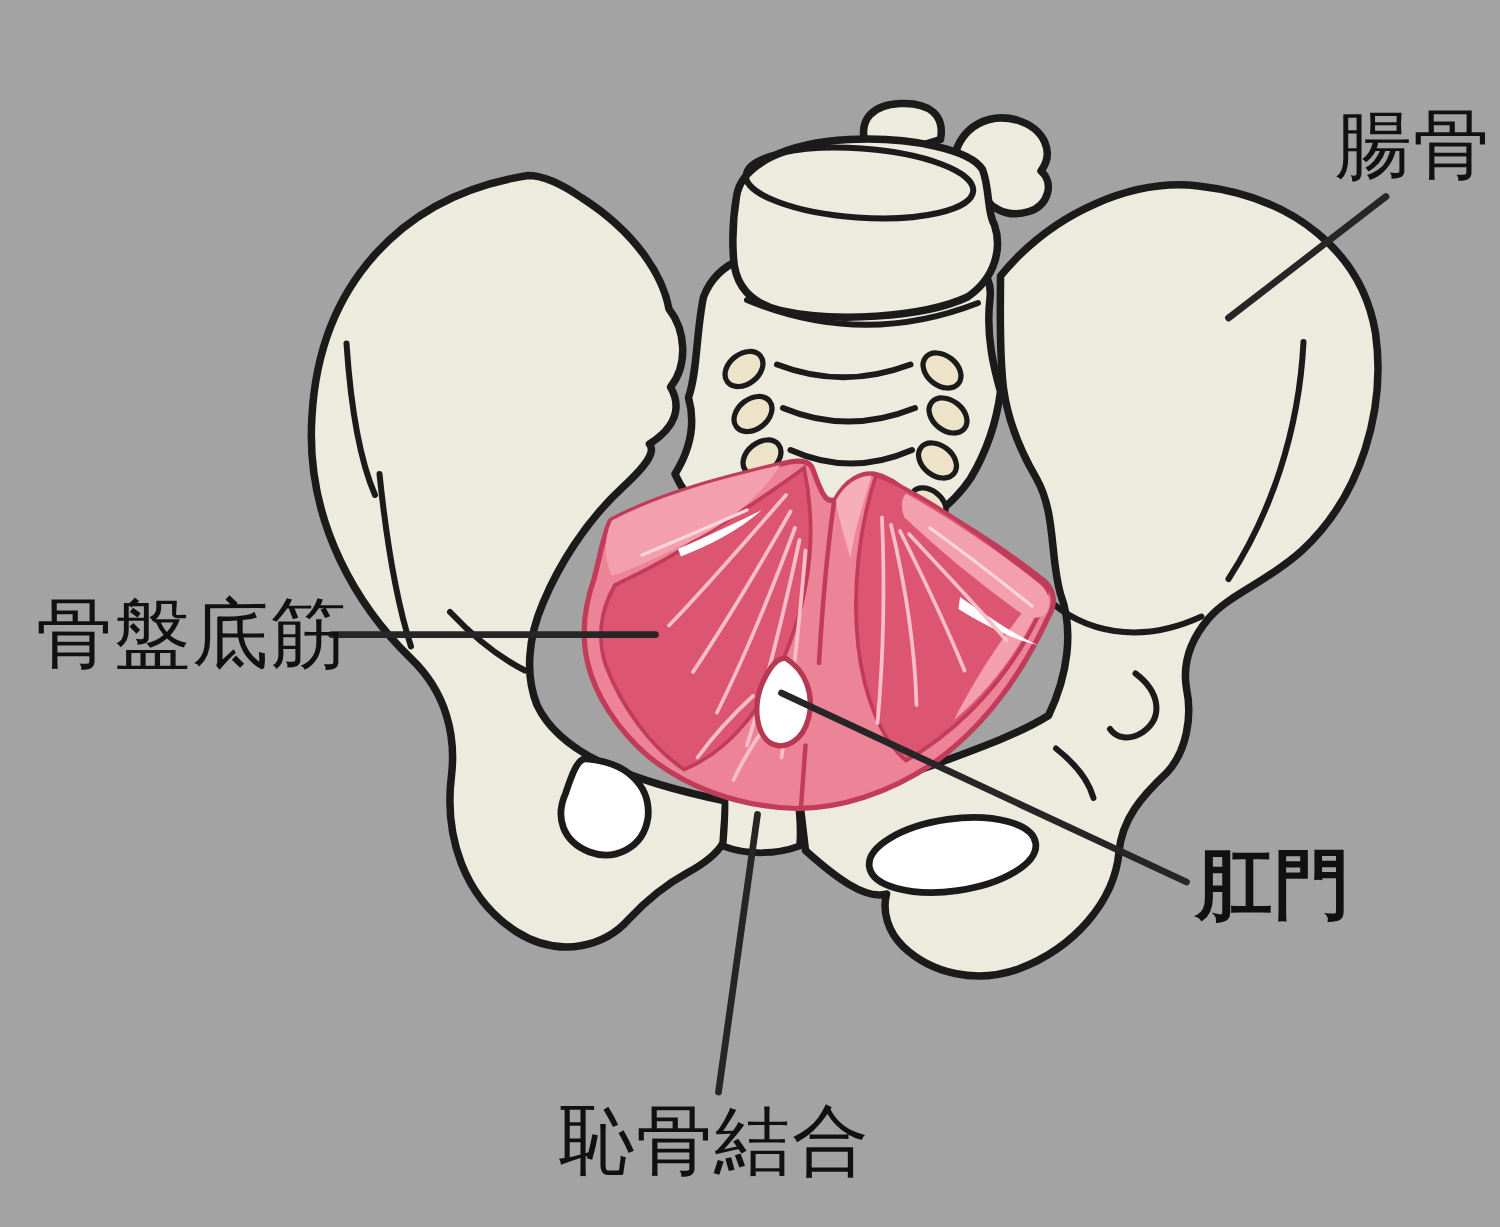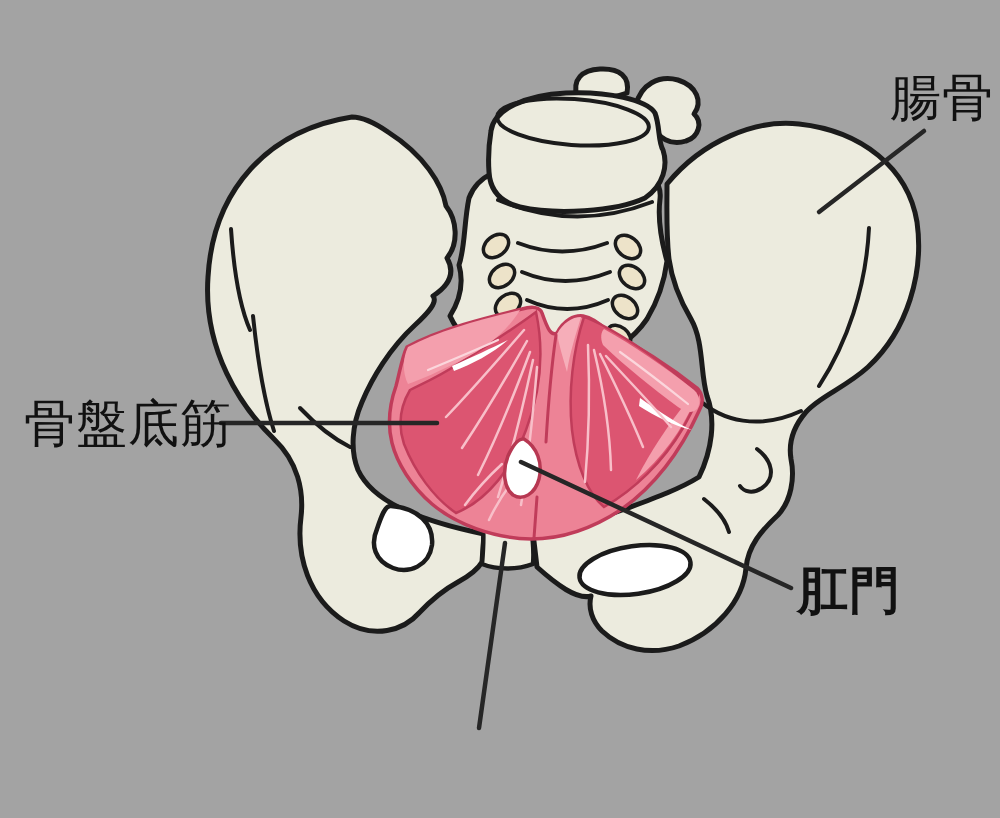--- a/index.html
+++ b/index.html
@@ -194,13 +194,14 @@
       <path class="leader" d="M 924,131 L 819,212"></path>
       <path class="leader" d="M 221,423 L 437,423"></path>
       <path class="leader" d="M 521,462 L 791,588"></path>
       <path class="leader" d="M 505,543 L 479,728"></path>
     </g>
   </svg>
 
   <div class="label" style="left:890px;top:70px;">腸骨</div>
   <div class="label" style="left:2px;top:396px;margin-left:22px;">骨盤底筋</div>
   <div class="label" style="left:797px;top:563px;font-weight:bold;">肛門</div>
+  <div class="label" style="left:372px;top:734px;">恥骨結合</div>
 </div>
 
 </body></html>

